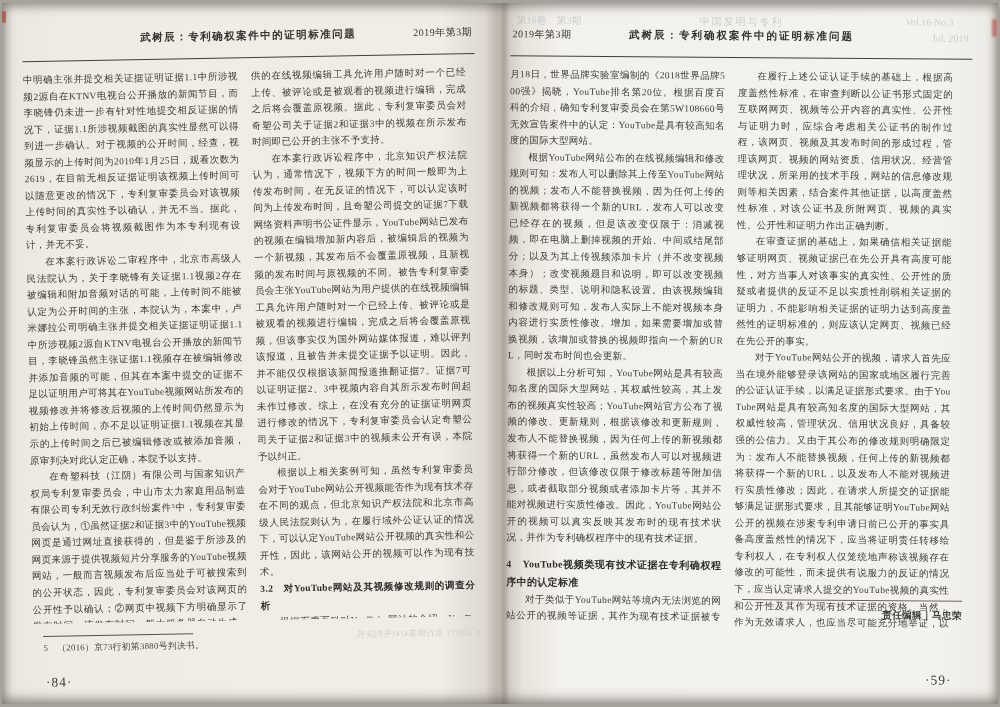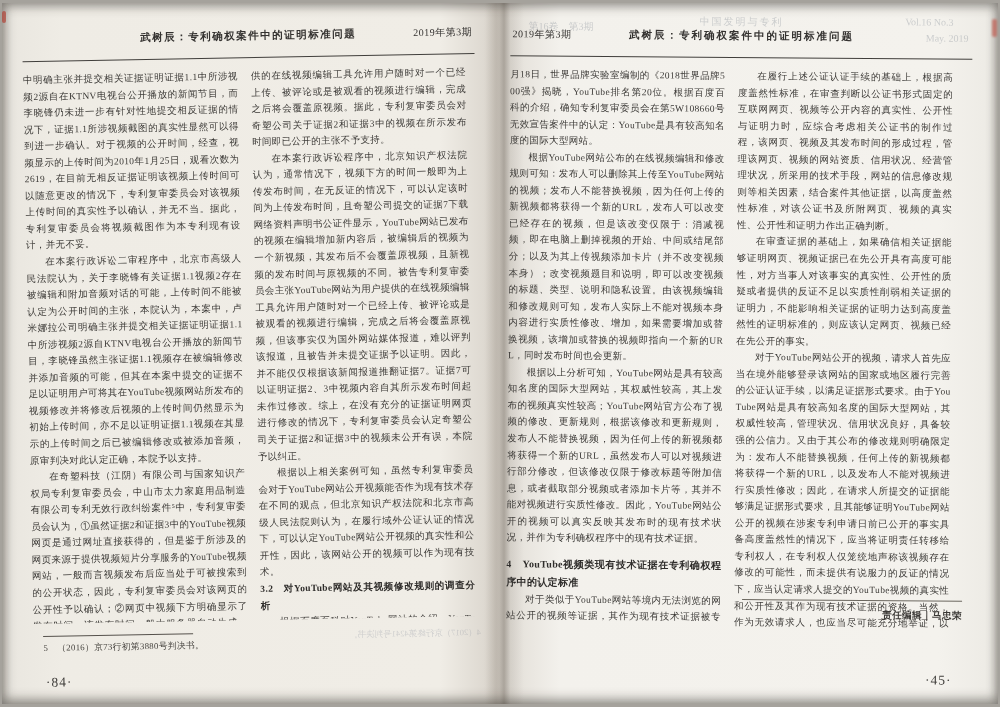--- a/index.html
+++ b/index.html
@@ -35,21 +35,21 @@
   .fn-text{font-size:8.8px;color:#45423e;letter-spacing:.3px;margin:0;}
   .pagenum{position:absolute;bottom:12px;font-size:13.5px;color:#3f3d3a;letter-spacing:1px;}
   .pn-left{left:12px;}
   .pn-right{right:16px;}
   .editor-block{position:absolute;right:6px;top:588px;width:220px;}
   .ed-rule{border:0;border-top:1px solid #6b675f;margin:0 0 8px 0;}
   .ed-text{font-size:9.5px;font-weight:bold;color:#3b3936;text-align:right;margin:0;letter-spacing:.5px;}
   
   .ghost{color:rgba(108,118,134,.30);pointer-events:none;}
   .ghost-head{position:absolute;left:0;right:0;top:4px;height:30px;font-size:10px;}
-  .gh-l{position:absolute;left:6px;top:6px;margin-left:12px;}
+  .gh-l{position:absolute;left:6px;top:0;}
   .gh-c{position:absolute;left:0;right:0;top:0;text-align:center;letter-spacing:2px;}
   .gh-r{position:absolute;right:19px;top:0;}
   .gh-r2{position:absolute;right:4px;top:16px;}
   .ghost-mirror{position:absolute;right:4px;bottom:56px;font-size:8.5px;
     transform:scaleX(-1);color:rgba(112,120,138,.26);}
   .red-mark{position:absolute;border-radius:2px;opacity:.65;}
   .rm1{left:0;top:8px;width:4px;height:12px;background:#b03a2e;}
   .rm2{right:1px;top:16px;width:5px;height:18px;background:#c0564a;filter:blur(1px);}
 </style>
 </head>
@@ -90,21 +90,21 @@
       <div class="ghost-mirror">4（2017）京行终第4241号判决书。</div>
 
       <div class="pagenum pn-left">·84·</div>
     </section>
 
     <section class="page page-right">
       <div class="ghost-head">
         <span class="ghost gh-l">第16卷　第3期</span>
         <span class="ghost gh-c">中国发明与专利</span>
         <span class="ghost gh-r">Vol.16 No.3</span>
-        <span class="ghost gh-r2">May. 2019</span>
+        <span class="ghost gh-r2">Jul. 2019</span>
       </div>
 
       <div class="pg-head">
         <div class="issue issue-l">2019年第3期</div>
         <div class="run-title">武树辰：专利确权案件中的证明标准问题</div>
       </div>
       <hr class="head-rule">
 
       <div class="cols">
         <div class="col">
@@ -119,19 +119,19 @@
           <p class="para indent">在审查证据的基础上，如果确信相关证据能够证明网页、视频证据已在先公开具有高度可能性，对方当事人对该事实的真实性、公开性的质疑或者提供的反证不足以实质性削弱相关证据的证明力，不能影响相关证据的证明力达到高度盖然性的证明标准的，则应该认定网页、视频已经在先公开的事实。</p>
           <p class="para indent">对于YouTube网站公开的视频，请求人首先应当在境外能够登录该网站的国家或地区履行完善的公证认证手续，以满足证据形式要求。由于YouTube网站是具有较高知名度的国际大型网站，其权威性较高，管理状况、信用状况良好，具备较强的公信力。又由于其公布的修改规则明确限定为：发布人不能替换视频，任何上传的新视频都将获得一个新的URL，以及发布人不能对视频进行实质性修改；因此，在请求人所提交的证据能够满足证据形式要求，且其能够证明YouTube网站公开的视频在涉案专利申请日前已公开的事实具备高度盖然性的情况下，应当将证明责任转移给专利权人，在专利权人仅笼统地声称该视频存在修改的可能性，而未提供有说服力的反证的情况下，应当认定请求人提交的YouTube视频的真实性和公开性及其作为现有技术证据的资格。当然，作为无效请求人，也应当尽可能充分地举证，以满足高度盖然性的证明标准。⊖</p>
         </div>
       </div>
 
       <div class="editor-block">
         <hr class="ed-rule">
         <p class="ed-text">责任编辑｜马忠荣</p>
       </div>
 
-      <div class="pagenum pn-right">·45·</div>
+      <div class="pagenum pn-right">·59·</div>
     </section>
 
     <div class="red-mark rm1"></div>
     <div class="red-mark rm2"></div>
   </div>
 </div>
 
 </body></html>

